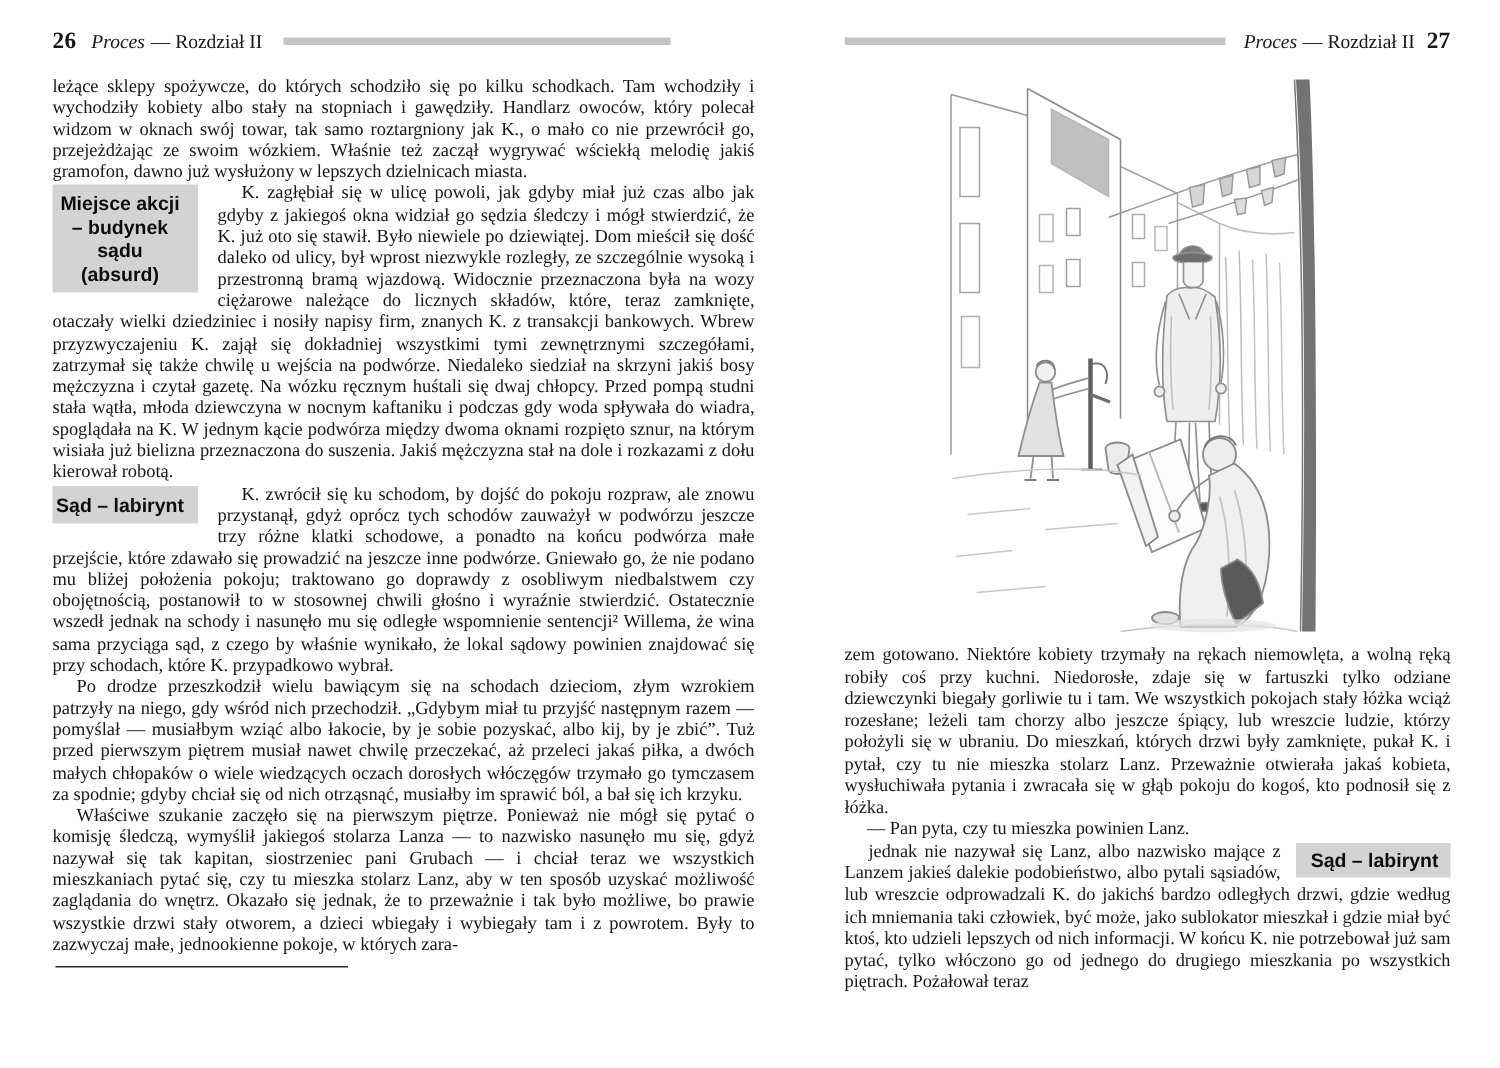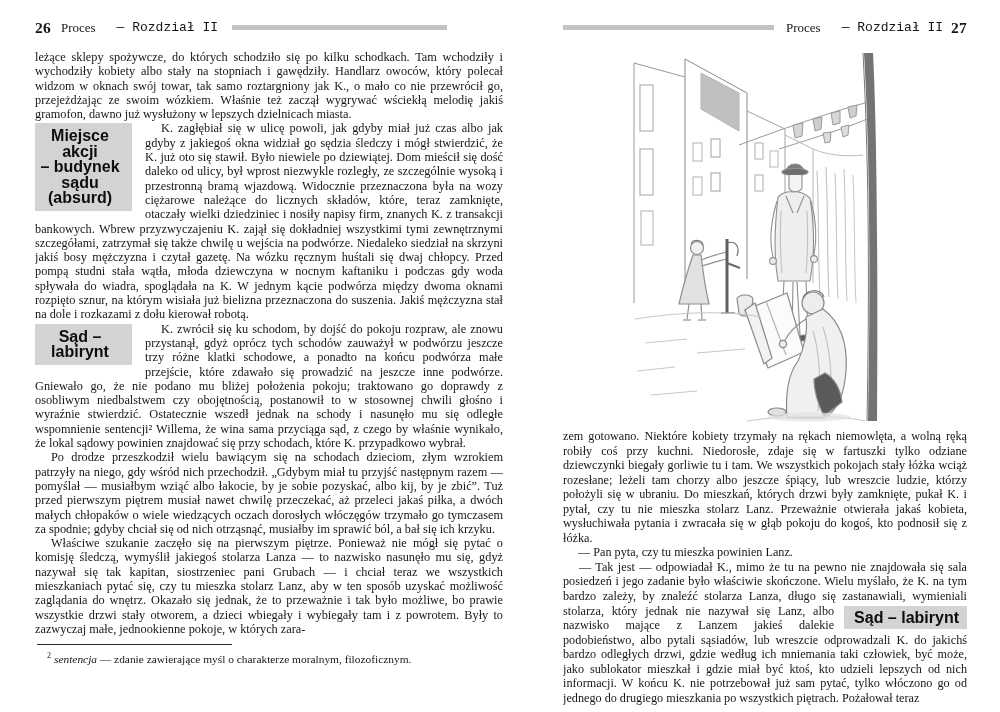--- a/index.html
+++ b/index.html
@@ -8,39 +8,39 @@
     background:var(--page-bg,#ffffff);
     color:var(--ink,#161616);
     font-family:"Liberation Serif", serif;
   }
   .page{position:absolute;top:20px;height:694px;overflow:hidden;}
   .page-left{left:35px;width:468px;}
   .page-right{left:563px;width:404px;}
 
   .pagehead{display:flex;align-items:center;font-size:13px;height:15px;}
   .pagenum{font-weight:bold;font-size:15.5px;letter-spacing:.2px;}
-  .booktitle{margin-left:10px;}
+  .booktitle{font-style:italic;margin-left:10px;}
   .page-right .booktitle{margin-left:12px;}
-  .chapter{margin-left:21px;white-space:nowrap;font-family:Liberation Mono, monospace;}
+  .chapter{margin-left:4px;white-space:nowrap;}
   .headbar{flex:1;height:5px;background:var(--header-bar,#c3c3c3);}
   .page-left .headbar{margin-left:14px;margin-right:56px;}
   .page-right .headbar{margin-right:0;}
   .page-right .pagenum{margin-left:8px;}
 
   .bodytext{text-align:justify;}
   .page-left .bodytext{font-size:12.3px;line-height:14.3px;margin-top:15px;}
   .page-right .bodytext{font-size:12.2px;line-height:14.55px;margin-top:6px;}
   .bodytext p{margin:0;}
   .indent{text-indent:16px;}
   .dialog{text-indent:15px;}
 
   .note{
     background:var(--note-bg,#d3d3d3);
     font-family:"Liberation Sans", sans-serif;
-    font-weight:bold;font-size:16px;line-height:15.5px;
+    font-weight:bold;font-size:13px;line-height:15.5px;
     text-align:center;white-space:pre-line;color:#0d0d0d;
     padding:5px 4px;text-indent:0;
   }
   .note-l{float:left;width:96px;margin:2px 13px 3px -7px;}
   .note-r{float:right;width:auto;padding:4px 10px;margin:2px -2px 3px 10px;white-space:nowrap;}
 
   .footnote-area{margin-top:8px;}
   .fnrule{width:195px;height:0;border-top:1.2px solid #2a2a2a;margin:0 0 4px 2px;}
   .footnote{font-size:11.4px;line-height:13.5px;text-indent:12px;margin:0;}
   .footnote sup{font-size:8px;}
@@ -71,21 +71,20 @@
     <p class="indent">
       <span class="note note-l">Sąd – labirynt</span>
       <span>K. zwrócił się ku schodom, by dojść do pokoju rozpraw, ale znowu przystanął, gdyż oprócz tych schodów zauważył w podwórzu jeszcze trzy różne klatki schodowe, a ponadto na końcu podwórza małe przejście, które zdawało się prowadzić na jeszcze inne podwórze. Gniewało go, że nie podano mu bliżej położenia pokoju; traktowano go doprawdy z osobliwym niedbalstwem czy obojętnością, postanowił to w stosownej chwili głośno i wyraźnie stwierdzić. Ostatecznie wszedł jednak na schody i nasunęło mu się odległe wspomnienie sentencji² Willema, że wina sama przyciąga sąd, z czego by właśnie wynikało, że lokal sądowy powinien znajdować się przy schodach, które K. przypadkowo wybrał.</span>
     </p>
     <p class="indent">Po drodze przeszkodził wielu bawiącym się na schodach dzieciom, złym wzrokiem patrzyły na niego, gdy wśród nich przechodził. „Gdybym miał tu przyjść następnym razem — pomyślał — musiałbym wziąć albo łakocie, by je sobie pozyskać, albo kij, by je zbić”. Tuż przed pierwszym piętrem musiał nawet chwilę przeczekać, aż przeleci jakaś piłka, a dwóch małych chłopaków o wiele wiedzących oczach dorosłych włóczęgów trzymało go tymczasem za spodnie; gdyby chciał się od nich otrząsnąć, musiałby im sprawić ból, a bał się ich krzyku.</p>
     <p class="indent">Właściwe szukanie zaczęło się na pierwszym piętrze. Ponieważ nie mógł się pytać o komisję śledczą, wymyślił jakiegoś stolarza Lanza — to nazwisko nasunęło mu się, gdyż nazywał się tak kapitan, siostrzeniec pani Grubach — i chciał teraz we wszystkich mieszkaniach pytać się, czy tu mieszka stolarz Lanz, aby w ten sposób uzyskać możliwość zaglądania do wnętrz. Okazało się jednak, że to przeważnie i tak było możliwe, bo prawie wszystkie drzwi stały otworem, a dzieci wbiegały i wybiegały tam i z powrotem. Były to zazwyczaj małe, jednookienne pokoje, w których zara-</p>
   </div>
 
   <footer class="footnote-area">
     <div class="fnrule"></div>
-    <p class="footnote"><sup>2</sup><i>sentencja</i><span> — zdanie zawierające myśl o charakterze moralnym, filozoficznym.</span></p>
   </footer>
 </section>
 
 <section class="page page-right">
   <header class="pagehead">
     <span class="headbar"></span>
     <span class="booktitle">Proces</span>
     <span class="chapter">— Rozdział II</span>
     <span class="pagenum">27</span>
   </header>
@@ -192,18 +191,17 @@
         <path d="M120,370 C160,364 210,364 238,370"></path>
         <ellipse cx="182" cy="366" rx="42" ry="4.5" fill="#e3e3e3" stroke="none" opacity="0.7"></ellipse>
       </g>
     </svg>
   </figure>
 
   <div class="bodytext">
     <p>zem gotowano. Niektóre kobiety trzymały na rękach niemowlęta, a wolną ręką robiły coś przy kuchni. Niedorosłe, zdaje się w fartuszki tylko odziane dziewczynki biegały gorliwie tu i tam. We wszystkich pokojach stały łóżka wciąż rozesłane; leżeli tam chorzy albo jeszcze śpiący, lub wreszcie ludzie, którzy położyli się w ubraniu. Do mieszkań, których drzwi były zamknięte, pukał K. i pytał, czy tu nie mieszka stolarz Lanz. Przeważnie otwierała jakaś kobieta, wysłuchiwała pytania i zwracała się w głąb pokoju do kogoś, kto podnosił się z łóżka.</p>
     <p class="dialog">— Pan pyta, czy tu mieszka powinien Lanz.</p>
     <p class="indent">
-      <span>— Tak jest — odpowiadał K., mimo że tu na pewno nie znajdowała się sala posiedzeń i jego zadanie było właściwie skończone. Wielu myślało, że K. na tym bardzo zależy, by znaleźć stolarza Lanza, długo się zastanawiali, wymieniali stolarza, który </span>
       <span class="note note-r">Sąd – labirynt</span>
       <span>jednak nie nazywał się Lanz, albo nazwisko mające z Lanzem jakieś dalekie podobieństwo, albo pytali sąsiadów, lub wreszcie odprowadzali K. do jakichś bardzo odległych drzwi, gdzie według ich mniemania taki człowiek, być może, jako sublokator mieszkał i gdzie miał być ktoś, kto udzieli lepszych od nich informacji. W końcu K. nie potrzebował już sam pytać, tylko włóczono go od jednego do drugiego mieszkania po wszystkich piętrach. Pożałował teraz</span>
     </p>
   </div>
 </section>
 
 </body></html>

